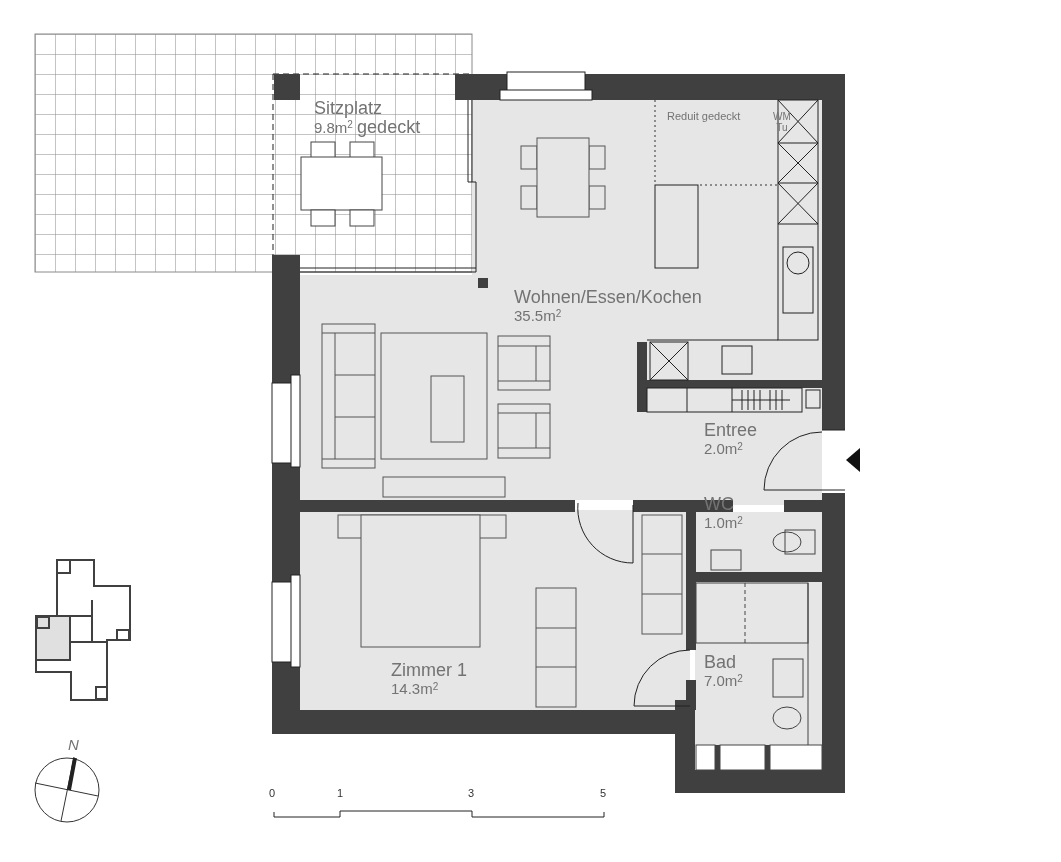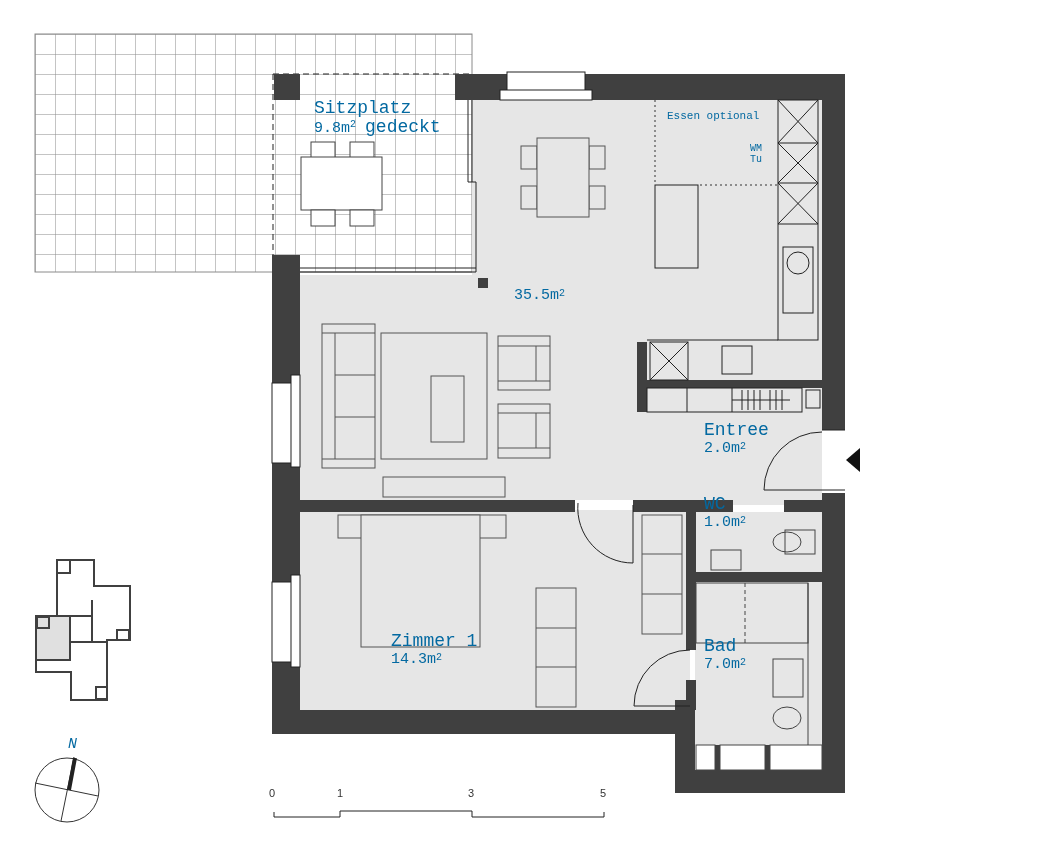--- a/index.html
+++ b/index.html
@@ -1,18 +1,18 @@
 <!DOCTYPE html>
 <html><head>
 <meta charset="utf-8">
 <style>
   html, body { margin:0; padding:0; background:#ffffff; }
   body { width:1061px; height:862px; position:relative; overflow:hidden; font-family:"Liberation Sans", sans-serif; }
   svg { position:absolute; left:0; top:0; }
-  .lbl { position:absolute; color:#0369a1; font-family:Liberation Mono, monospace; white-space:nowrap; }
+  .lbl { position:absolute; color:#737373; font-family:Liberation Sans, sans-serif; white-space:nowrap; }
   .room-name { font-size:18px; line-height:20px; }
   .room-area { font-size:15px; line-height:18px; }
   .room-area sup { font-size:10px; vertical-align:top; position:relative; top:-2px; }
   .small { font-size:11px; }
   .tiny { font-size:10px; line-height:11px; text-align:center; }
   .scale-num { position:absolute; font-size:11px; color:#333; }
 </style>
 </head>
 <body>
 
@@ -233,46 +233,47 @@
   <g fill="none" stroke="#222">
     <polyline points="274,812 274,817 340,817 340,811 472,811 472,817 604,817 604,812"></polyline>
   </g>
 </svg>
 
 <div class="lbl" style="left:314px;top:98px;">
   <div class="room-name">Sitzplatz</div>
   <div class="room-area"><span>9.8m</span><sup>2</sup> <span style="font-size:18px">gedeckt</span></div>
 </div>
 
-<div class="lbl small" style="left:667px;top:110px;">Essen optional</div>
-<div class="lbl tiny" style="left:741px;top:111px;width:30px;margin-top:32px;">
+<div class="lbl small" style="left:667px;top:110px;">Reduit gedeckt</div>
+<div class="lbl tiny" style="left:767px;top:111px;width:30px;">
   <div>WM</div>
   <div>Tu</div>
 </div>
 
 <div class="lbl" style="left:514px;top:287px;">
+  <div class="room-name">Wohnen/Essen/Kochen</div>
   <div class="room-area"><span>35.5m</span><sup>2</sup></div>
 </div>
 
 <div class="lbl" style="left:704px;top:420px;">
   <div class="room-name">Entree</div>
   <div class="room-area"><span>2.0m</span><sup>2</sup></div>
 </div>
 
 <div class="lbl" style="left:704px;top:494px;">
   <div class="room-name">WC</div>
   <div class="room-area"><span>1.0m</span><sup>2</sup></div>
 </div>
 
-<div class="lbl" style="left:391px;top:631px;">
+<div class="lbl" style="left:391px;top:660px;">
   <div class="room-name">Zimmer 1</div>
   <div class="room-area"><span>14.3m</span><sup>2</sup></div>
 </div>
 
-<div class="lbl" style="left:704px;top:636px;">
+<div class="lbl" style="left:704px;top:652px;">
   <div class="room-name">Bad</div>
   <div class="room-area"><span>7.0m</span><sup>2</sup></div>
 </div>
 
 <div class="lbl" style="left:68px;top:736px;font-size:15px;font-style:italic;">N</div>
 
 <div class="scale-num" style="left:269px;top:787px;">0</div>
 <div class="scale-num" style="left:337px;top:787px;">1</div>
 <div class="scale-num" style="left:468px;top:787px;">3</div>
 <div class="scale-num" style="left:600px;top:787px;">5</div>

